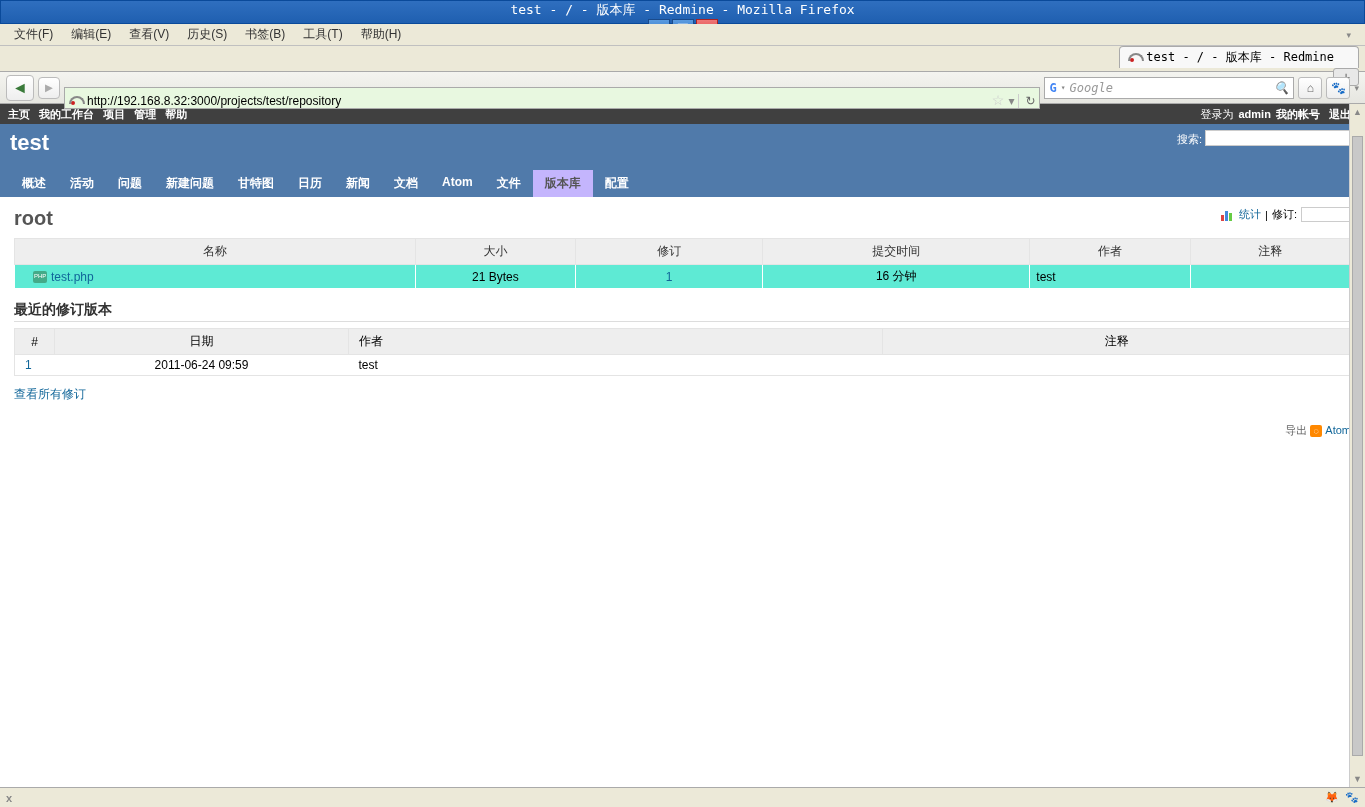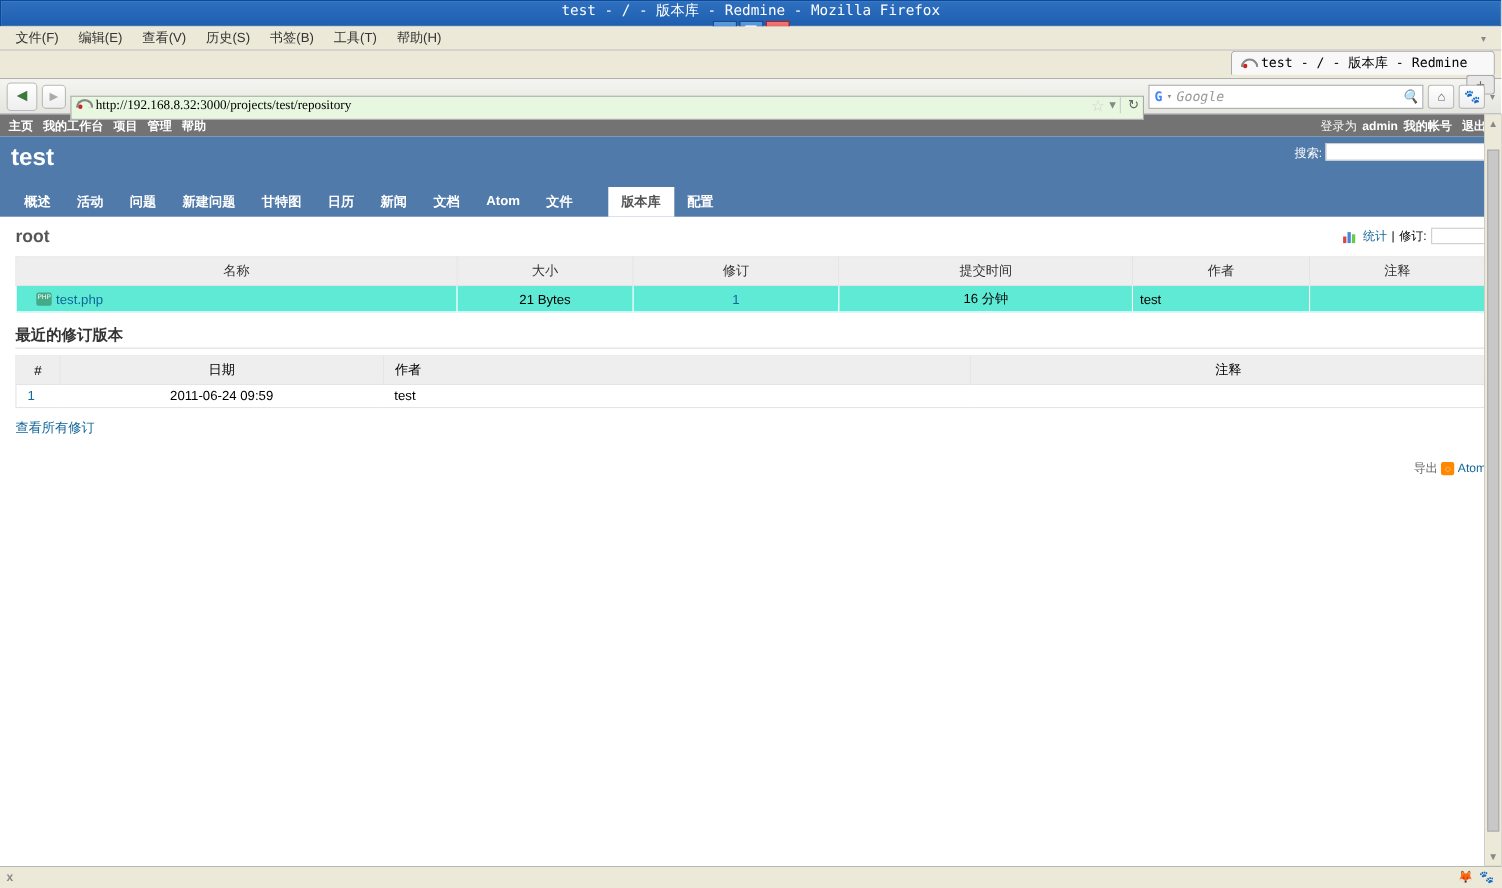--- a/index.html
+++ b/index.html
@@ -20,54 +20,54 @@
 
 
 .ff-tabs { background: #ece9d8; height: 26px; display: flex; align-items: flex-end; padding: 0 6px; border-bottom: 1px solid #aaa; flex-direction: column; }
 .ff-tab { background: #f8f8f8; border: 1px solid #aaa; border-bottom: none; border-radius: 4px 4px 0 0; padding: 4px 24px 4px 8px; display: flex; align-items: center; gap: 4px; font-family: monospace; font-size: 12px; position: relative; height: 22px; }
 .ff-tab-new { width: 26px; height: 20px; background: #e8e8e8; border: 1px solid #aaa; border-radius: 3px; margin-left: 6px; display: flex; align-items: center; justify-content: center; color: #666; font-size: 14px; margin-bottom: 2px; }
 
 
 .ff-navbar { background: linear-gradient(#f4f4f0,#e6e6e0); height: 32px; display: flex; align-items: center; padding: 0 6px; gap: 4px; border-bottom: 1px solid #aaa; }
 .nav-back, .nav-fwd { width: 28px; height: 26px; border: 1px solid #bbb; border-radius: 4px; background: linear-gradient(#fff,#eee); display: flex; align-items: center; justify-content: center; color: #3a7a3a; font-size: 16px; }
 .nav-fwd { width: 22px; height: 22px; color: #aaa; font-size: 13px; }
-.url-bar { flex: 1; background: #e8f8e0; border: 1px solid #aaa; height: 22px; display: flex; align-items: flex-start; padding: 0 4px; font-family: Liberation Serif, serif; font-size: 12px; gap: 4px; margin-top: 20px; }
+.url-bar { flex: 1; background: #e8f8e0; border: 1px solid #aaa; height: 22px; display: flex; align-items: flex-end; padding: 0 4px; font-family: Liberation Sans, sans-serif; font-size: 12px; gap: 4px; margin-top: 20px; }
 .url-bar .url-text { flex: 1; }
 .url-bar .star { color: #ccc; font-size: 14px; }
 .url-bar .reload { border-left: 1px solid #ccc; padding-left: 6px; color: #666; }
 .search-bar { width: 250px; background: #fff; border: 1px solid #aaa; height: 22px; display: flex; align-items: center; padding: 0 4px; font-family: monospace; font-size: 12px; color: #999; font-style: italic; gap: 4px; }
 .search-bar .g-icon { font-style: normal; font-weight: bold; }
 .search-bar .g-icon .g1{color:#4285f4}
 .search-bar .mag { margin-left: auto; color: #888; }
 .nav-icon { width: 24px; height: 22px; border: 1px solid #bbb; border-radius: 3px; background: linear-gradient(#fff,#eee); display: flex; align-items: center; justify-content: center; color: #666; }
 
 
-.rm-topmenu { background: #737373; color: #fff; height: 20px; display: flex; align-items: center; padding: 0 8px; font-size: 11px; justify-content: center; }
+.rm-topmenu { background: #404040; color: #fff; height: 20px; display: flex; align-items: center; padding: 0 8px; font-size: 11px; justify-content: center; }
 .rm-topmenu .left a, .rm-topmenu .right a { color: #fff; text-decoration: none; margin-right: 6px; font-weight: bold; }
 .rm-topmenu .right { margin-left: auto; }
 .rm-topmenu .right span { margin-right: 2px; }
 
 .rm-header { background: #507aaa; color: #fff; padding: 6px 10px 0 10px; }
 .rm-header-top { display: flex; }
 .rm-header h1 { font-size: 22px; font-weight: bold; font-family: "Trebuchet MS", Arial; }
 .rm-search { margin-left: auto; font-size: 11px; }
 .rm-search input { width: 150px; height: 16px; border: 1px solid #ccc; }
 .rm-mainmenu { display: flex; margin-top: 14px; text-align: center; }
 .rm-mainmenu a { color: #fff; text-decoration: none; padding: 5px 12px; font-size: 12px; font-weight: bold; }
-.rm-mainmenu a.selected { background: #ffffff; color: #555; margin-left: 20px; }
+.rm-mainmenu a.selected { background: #c4b5fd; color: #555; }
 
 .rm-content { padding: 10px 14px; }
 .rm-contextual { float: right; font-size: 11px; display: flex; align-items: center; gap: 4px; }
 .rm-contextual input { width: 50px; height: 15px; border: 1px solid #ccc; }
 .bar-icon { display: inline-block; width: 14px; height: 12px; position: relative; }
 .bar-icon span { position: absolute; bottom: 0; width: 3px; background: #6a6; }
 .bar-icon span:nth-child(1){left:0;height:6px;background:#d44}
 .bar-icon span:nth-child(2){left:4px;height:10px;background:#48d}
 .bar-icon span:nth-child(3){left:8px;height:8px;background:#6c4}
-h2.root-title { color: #555; font-size: 16px; font-weight: bold; margin-bottom: 8px; }
+h2.root-title { color: #555; font-size: 20px; font-weight: bold; margin-bottom: 8px; }
 
 table.list { width: 100%; border-collapse: collapse; border: 1px solid #e4e4e4; font-size: 12px; }
 table.list th { background: #eee; padding: 4px; text-align: center; font-weight: normal; color: #333; border: 1px solid #e4e4e4; }
 table.list td { padding: 3px 6px; border: 1px solid #fff; text-align: center; }
 table.list tr.file-row td { background: #5eead4; }
 table.list td.name { text-align: left; padding-left: 18px; }
 .file-icon { display: inline-block; width: 14px; height: 12px; background: #4a8; border-radius: 2px; margin-right: 4px; vertical-align: middle; position: relative; }
 .file-icon::after { content: "PHP"; font-size: 6px; color: #fff; position: absolute; left: 1px; top: 2px; }
 a.link { color: #169; text-decoration: none; }
 

